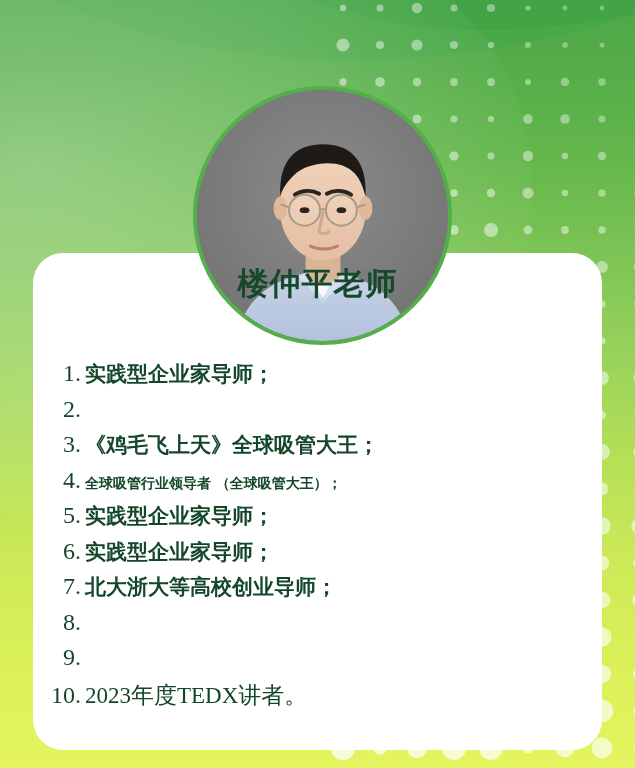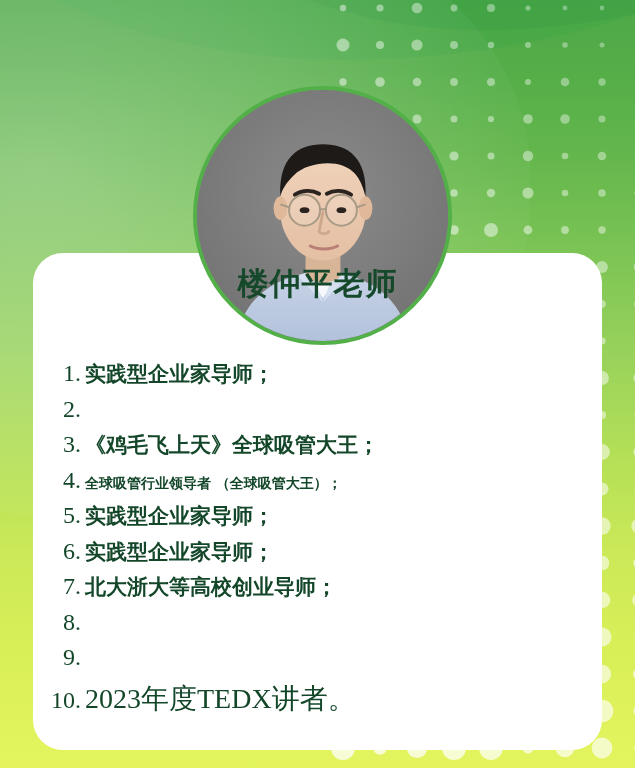--- a/index.html
+++ b/index.html
@@ -162,21 +162,21 @@
     font-weight: bold;
     font-size: 21px;
     letter-spacing: 0px;
   }
   .cred-row.wide .cred-text {
     font-size: 14px;
   }
   .cred-row.last .cred-text {
     font-family: "Liberation Serif", "DejaVu Serif", serif;
     font-weight: normal;
-    font-size: 28px;
+    font-size: 23px;
   }
 </style>
 </head>
 <body>
 
 <div id="poster">
 
   <div class="bg-arc"></div>
   <div class="bg-arc2"></div>
   <div class="bg-sweep"></div>

